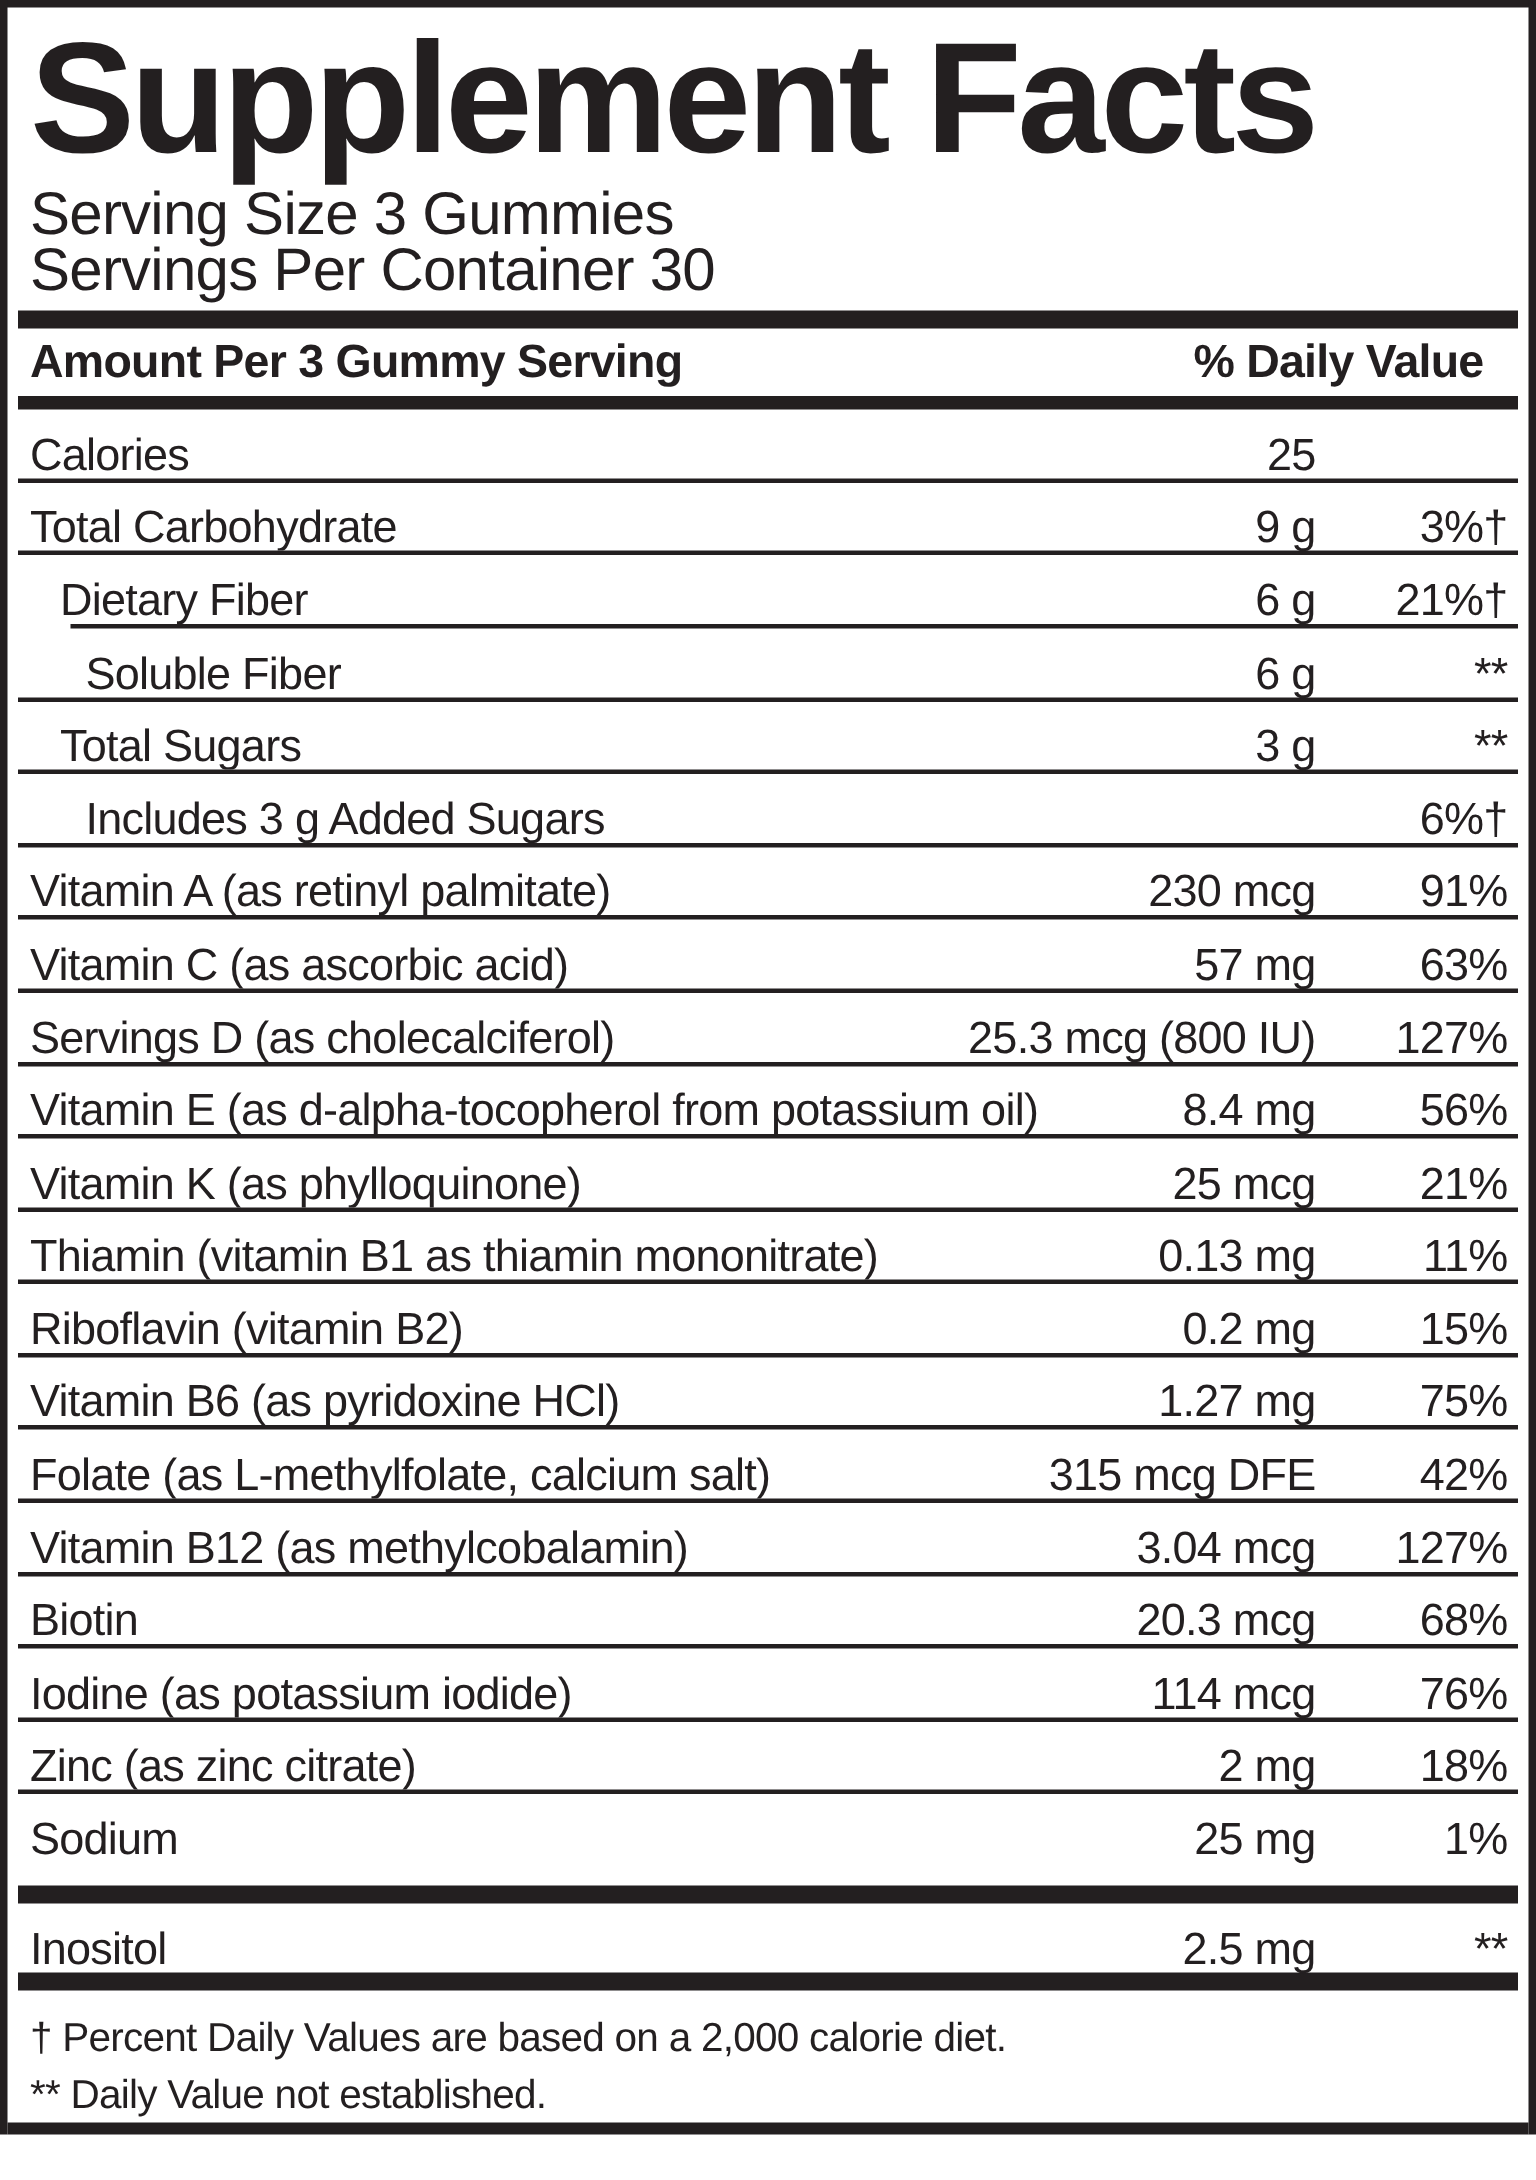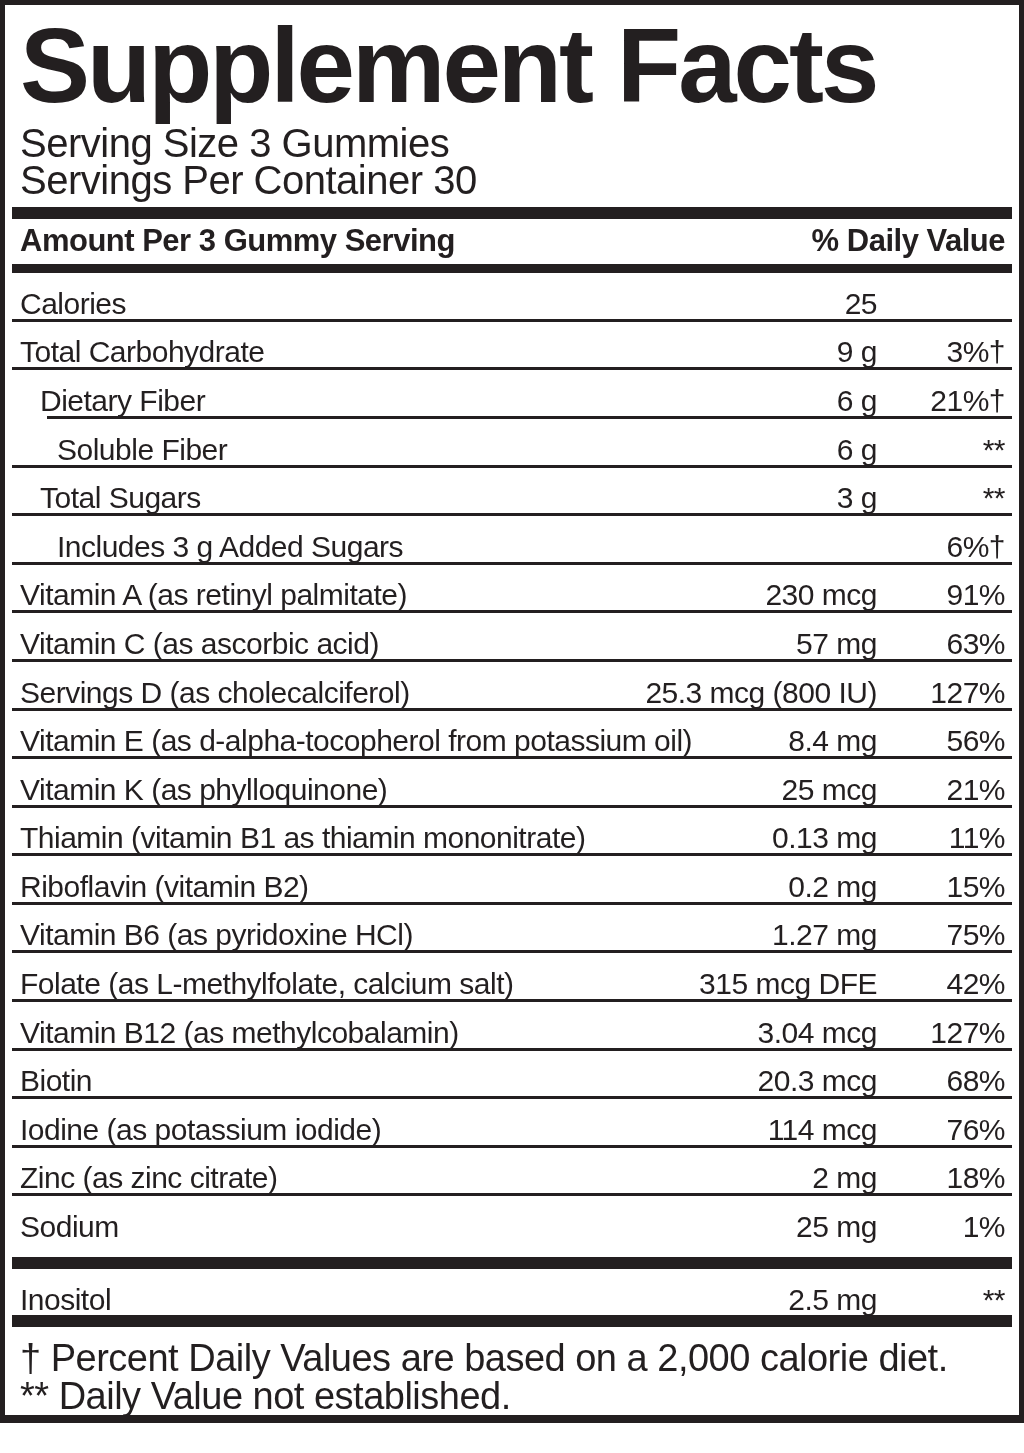--- a/index.html
+++ b/index.html
@@ -32,21 +32,21 @@
     line-height: 37px;
     letter-spacing: -0.5px;
   }
   .bar-thick   { height: 14px; background: #231f20; margin: 8px 7px 0 7px; }
   .bar-medium  { height: 11px; background: #231f20; margin: 0 7px; }
   .bar-section { height: 12px; background: #231f20; margin: 0 7px; }
   .bar-bottom  { height: 10px; background: #231f20; margin-top: auto; }
   .col-headers {
     display: flex; align-items: center;
     height: 54px;
-    padding: 0 14px 0 15px;
+    padding: 0 30px 0 15px;
     font-size: 31px; font-weight: bold;
     letter-spacing: -0.5px;
   }
   .col-headers .left { flex: 1; }
   .rows { }
   .row {
     display: flex; align-items: flex-end;
     height: 45.6px;
     padding: 0 9px 0 15px;
     font-size: 30px;
@@ -60,21 +60,21 @@
   .row .dv {
     box-sizing: border-box;
     width: 133px; text-align: right; padding-right: 5px;
     white-space: nowrap;
   }
   .sep { height: 3px; background: #231f20; margin: 0 7px; }
   .sep.indented { margin-left: 42px; }
   .gap15 { height: 15px; }
   .footnotes {
     padding: 12px 14px 0 15px;
-    font-size: 38px;
+    font-size: 27px;
     line-height: 38px;
     letter-spacing: -0.5px;
   }
 </style>
 </head>
 <body>
 
 <div class="panel">
 
   <div class="title">Supplement Facts</div>

